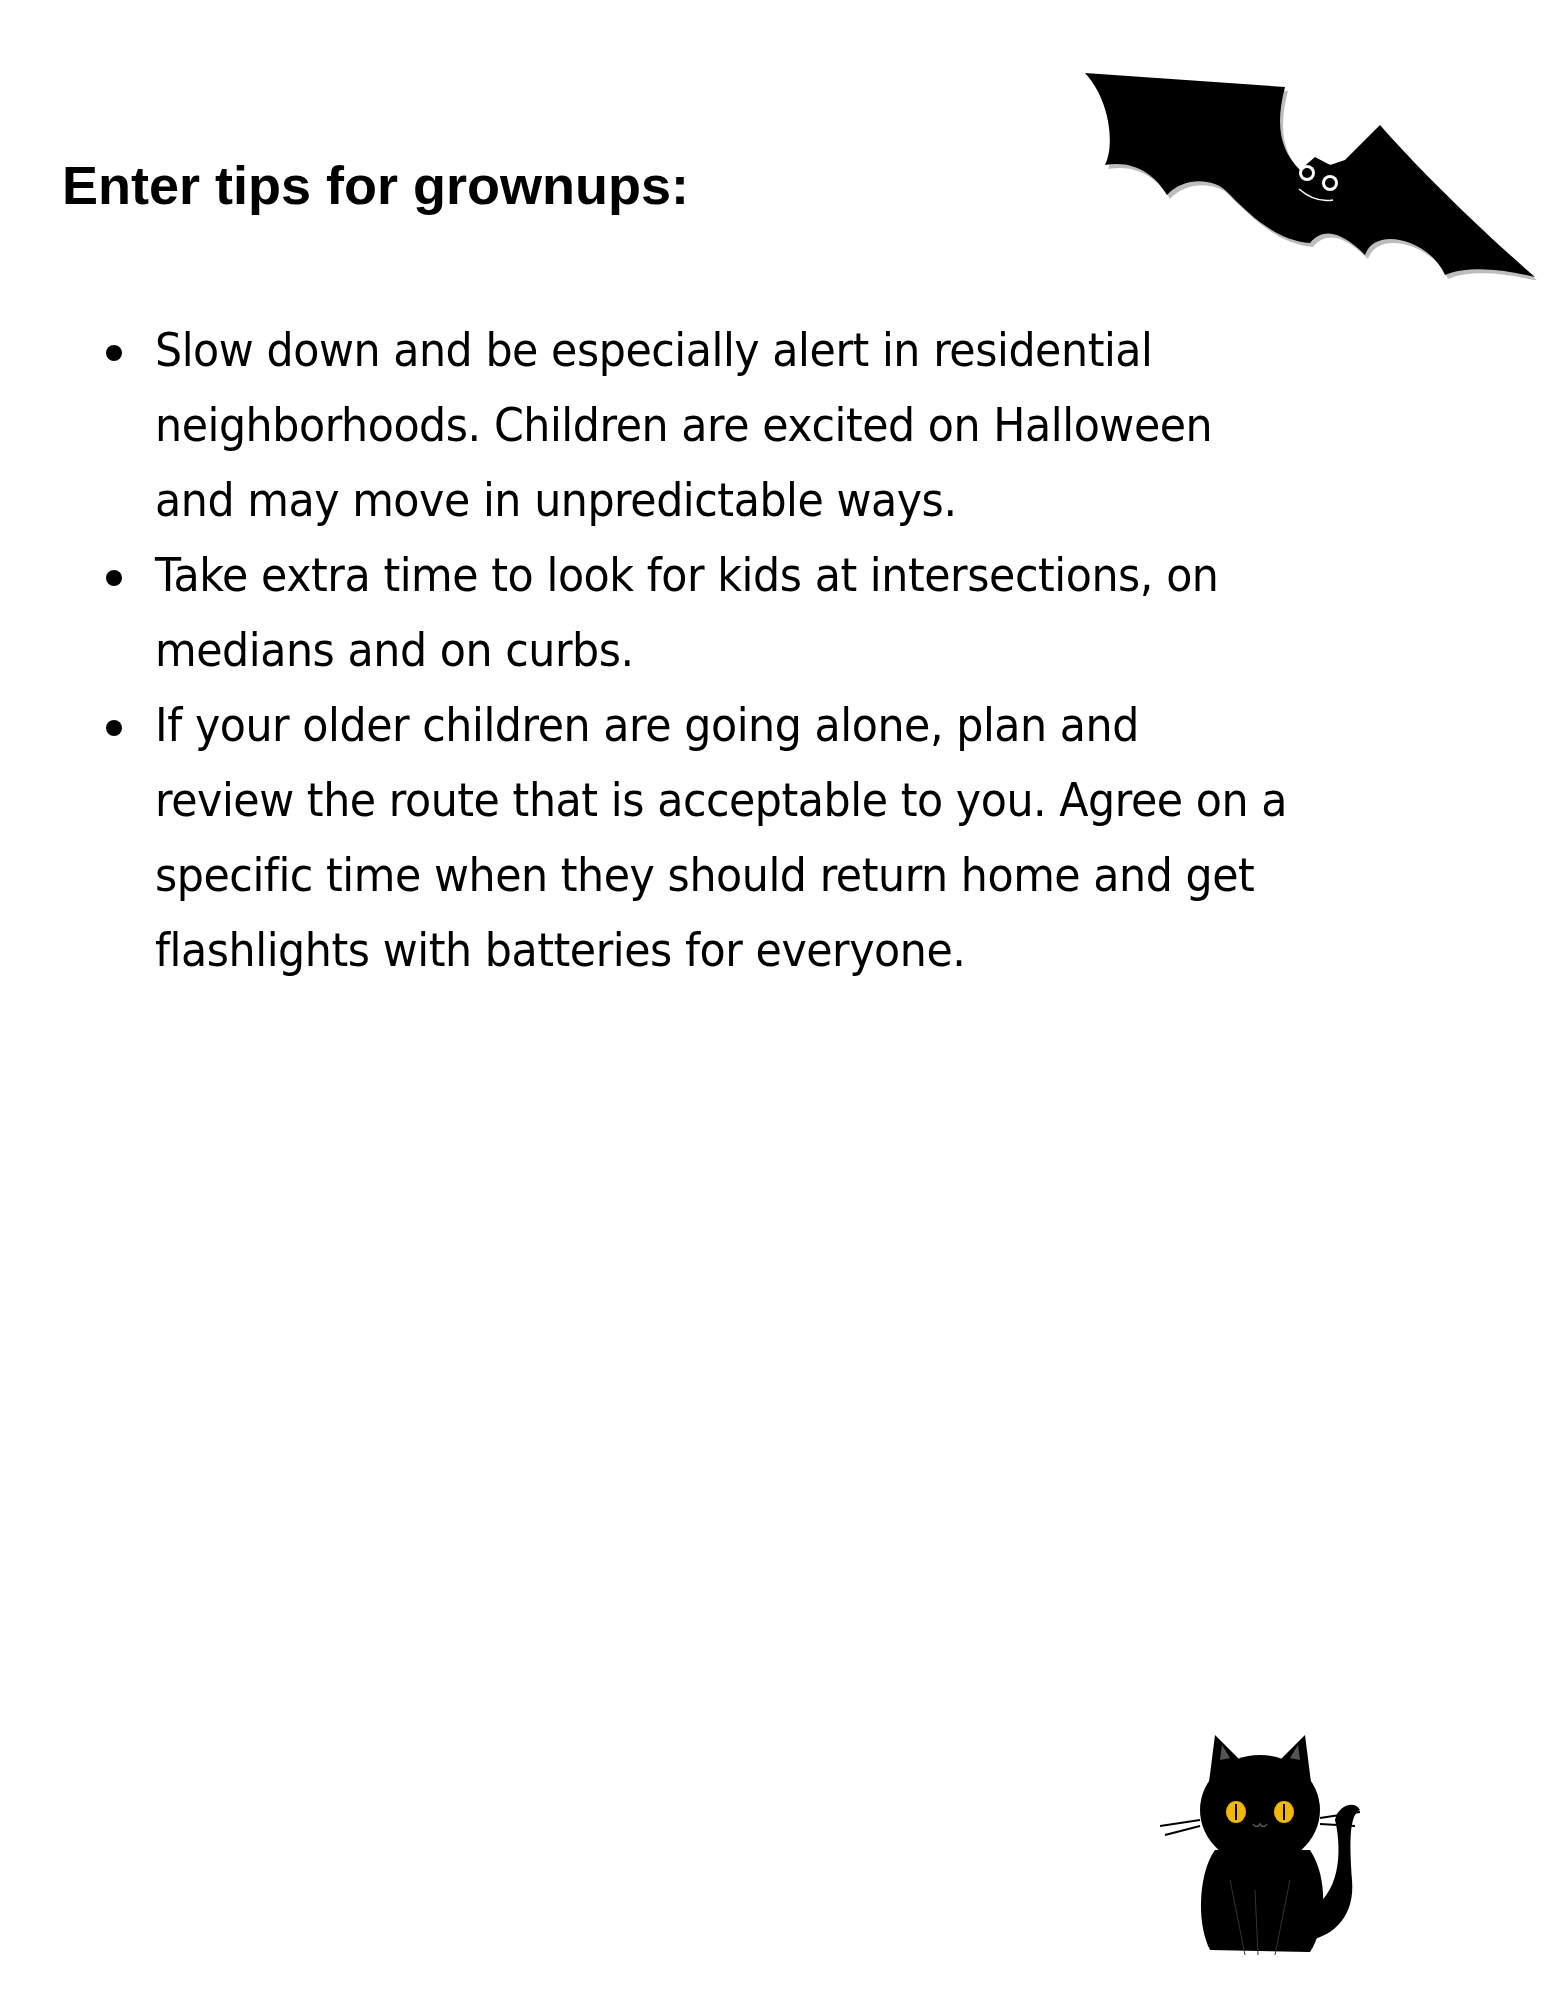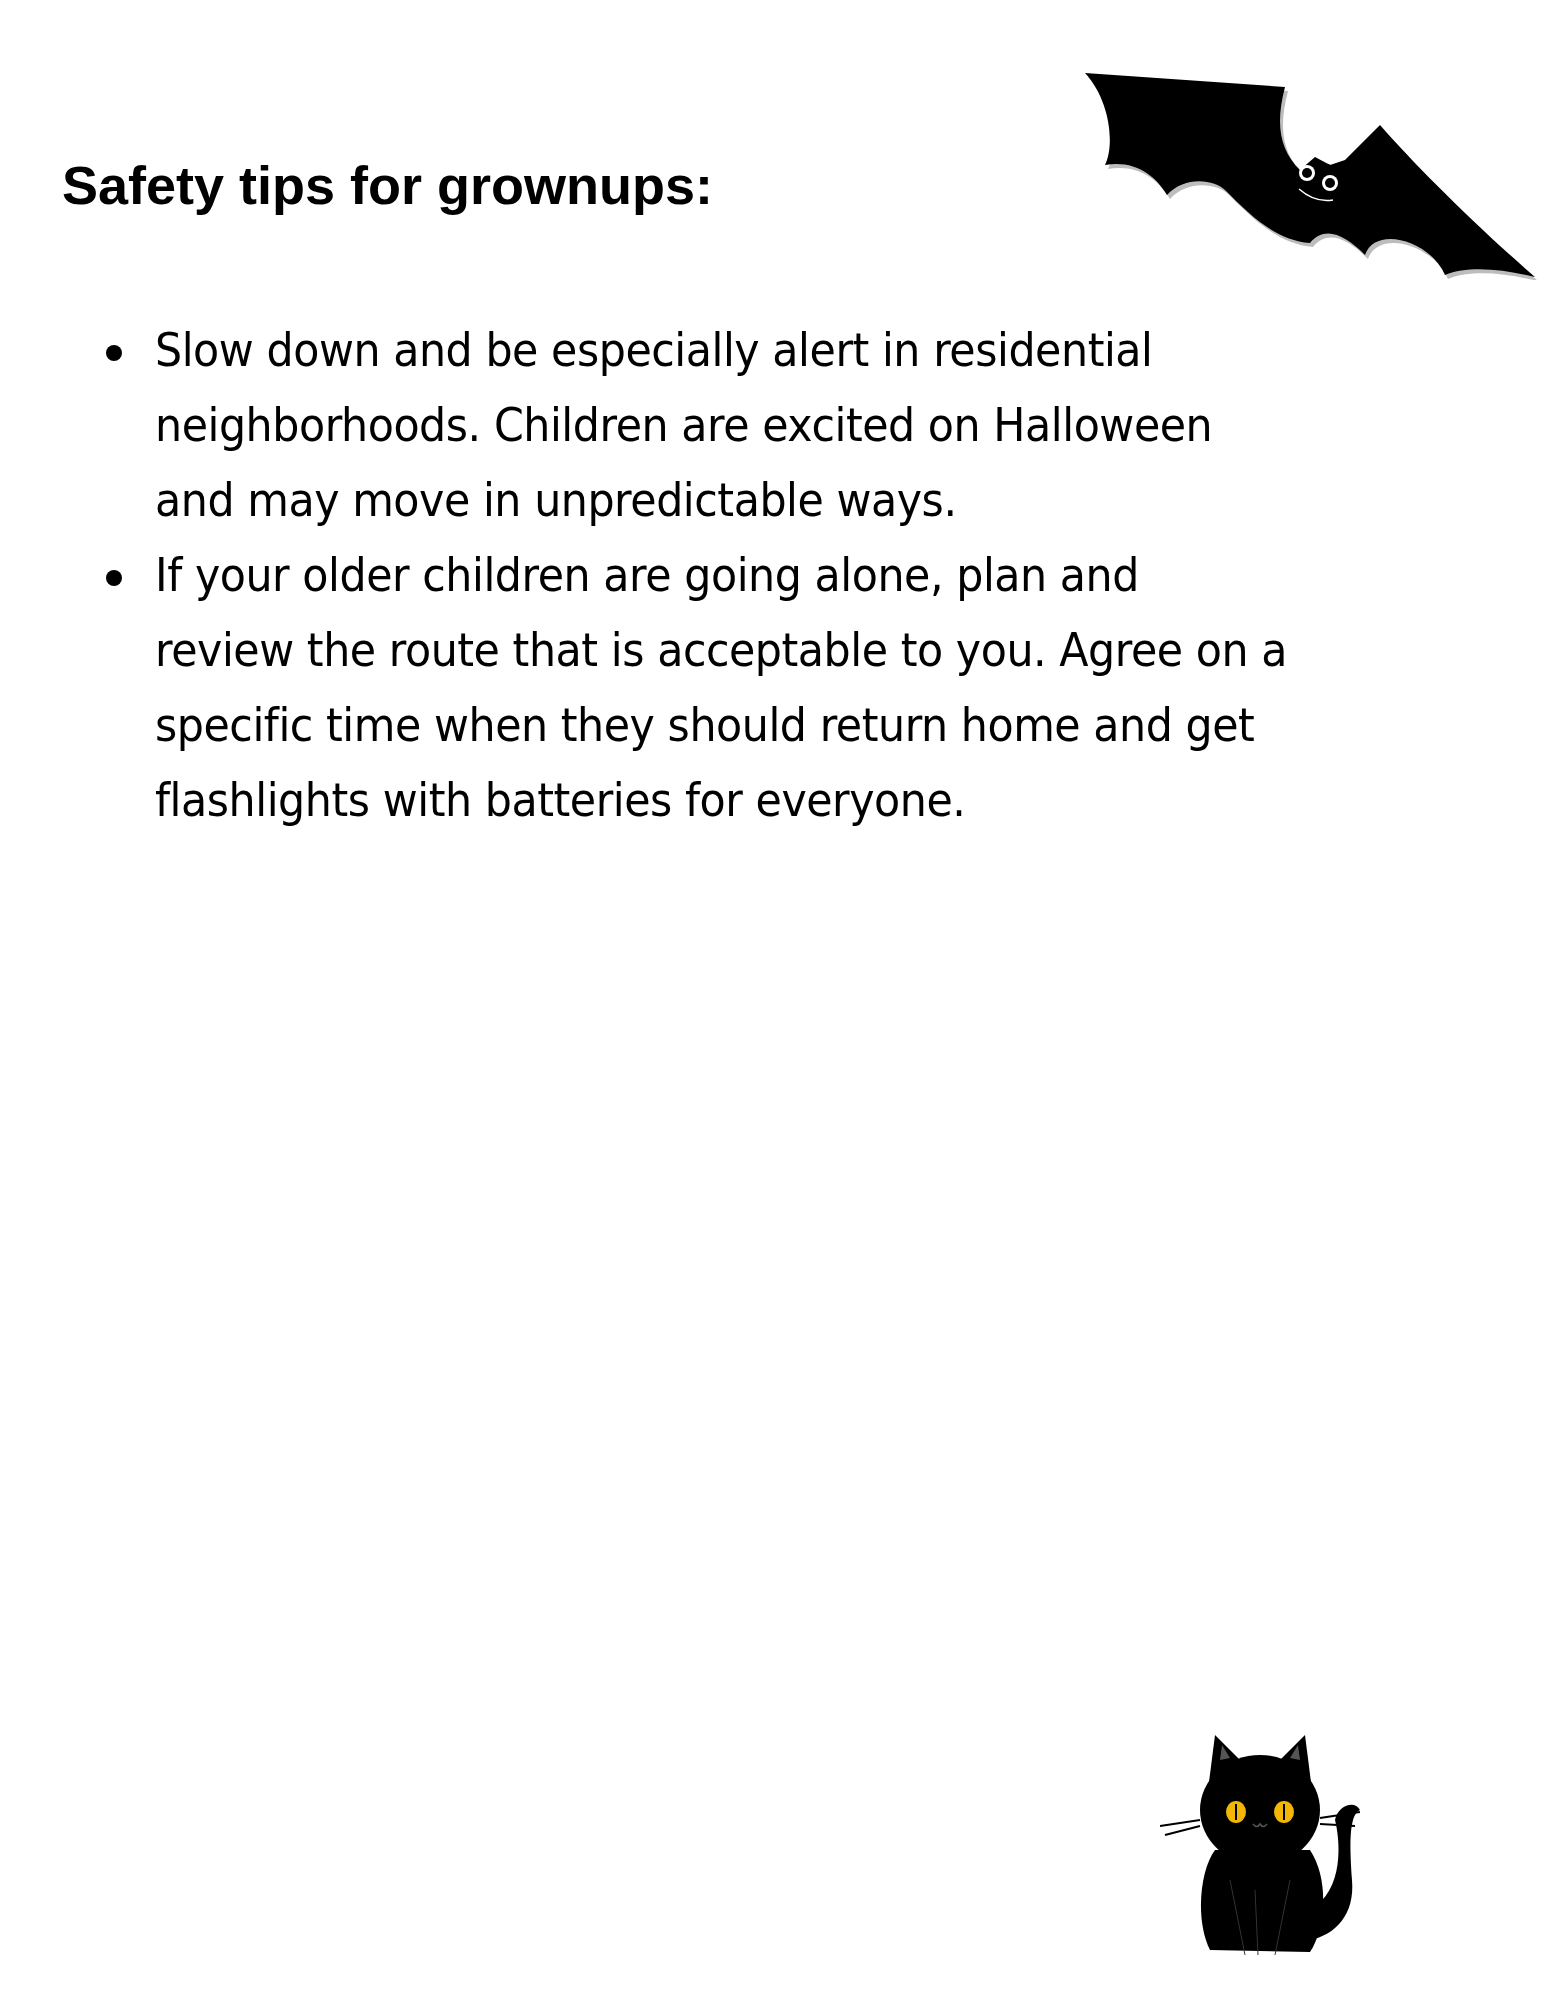--- a/index.html
+++ b/index.html
@@ -8,40 +8,45 @@
   .tips { position:absolute; left:0; top:313px; width:1545px; margin:0; padding:0; list-style:none; }
   .tip { position:relative; padding-left:155px; }
   .tip-bullet { position:absolute; left:106px; top:32px; width:16px; height:16px; border-radius:50%; background:#000; }
   .tip-line { display:block; font-family:"DejaVu Sans", sans-serif; font-size:46px; line-height:75px; white-space:nowrap; letter-spacing:-0.5px; transform:scaleX(0.93); transform-origin:left center; }
   .bat { position:absolute; left:1075px; top:65px; width:470px; height:215px; }
   .cat { position:absolute; left:1160px; top:1720px; width:200px; height:250px; }
 </style>
 </head>
 <body>
 
-<h1 class="heading">Safety tips for grownups:</h1>
+<h1 class="heading">Enter tips for grownups:</h1>
 
 <svg class="bat" viewBox="0 0 470 215">
 
   <path d="M10 8 L210 22 C200 60 205 85 225 105 L240 92 L255 100 L270 95 L305 60 C340 100 400 160 460 212 C430 205 395 200 370 210 C355 175 300 160 290 190 C270 170 250 160 235 178 C200 175 175 150 150 125 C140 115 110 110 92 130 C80 110 60 95 30 100 C40 80 35 35 10 8 Z" fill="#bdbdbd" transform="translate(3,4)"></path>
   <path d="M10 8 L210 22 C200 60 205 85 225 105 L240 92 L255 100 L270 95 L305 60 C340 100 400 160 460 212 C430 205 395 200 370 210 C355 175 300 160 290 190 C270 170 250 160 235 178 C200 175 175 150 150 125 C140 115 110 110 92 130 C80 110 60 95 30 100 C40 80 35 35 10 8 Z" fill="#000"></path>
   <circle cx="245" cy="130" r="32" fill="#000"></circle>
   <circle cx="232" cy="108" r="8" fill="#fff"></circle>
     <circle cx="232" cy="108" r="5" fill="#000"></circle>
   <circle cx="255" cy="118" r="8" fill="#fff"></circle>
     <circle cx="255" cy="118" r="5" fill="#000"></circle>
   <path d="M224 124 Q240 138 258 135" stroke="#fff" stroke-width="1.5" fill="none"></path>
 </svg>
 
 <ul class="tips">
   <li class="tip">
     <span class="tip-bullet"></span>
     <span class="tip-line">Slow down and be especially alert in residential</span>
     <span class="tip-line">neighborhoods. Children are excited on Halloween</span>
     <span class="tip-line">and may move in unpredictable ways.</span>
+  </li>
+  <li class="tip">
+    <span class="tip-bullet"></span>
+    <span class="tip-line">Take extra time to look for kids at intersections, on</span>
+    <span class="tip-line">medians and on curbs.</span>
   </li>
   <li class="tip">
     <span class="tip-bullet"></span>
     <span class="tip-line">If your older children are going alone, plan and</span>
     <span class="tip-line">review the route that is acceptable to you. Agree on a</span>
     <span class="tip-line">specific time when they should return home and get</span>
     <span class="tip-line">flashlights with batteries for everyone.</span>
   </li>
 </ul>
 

